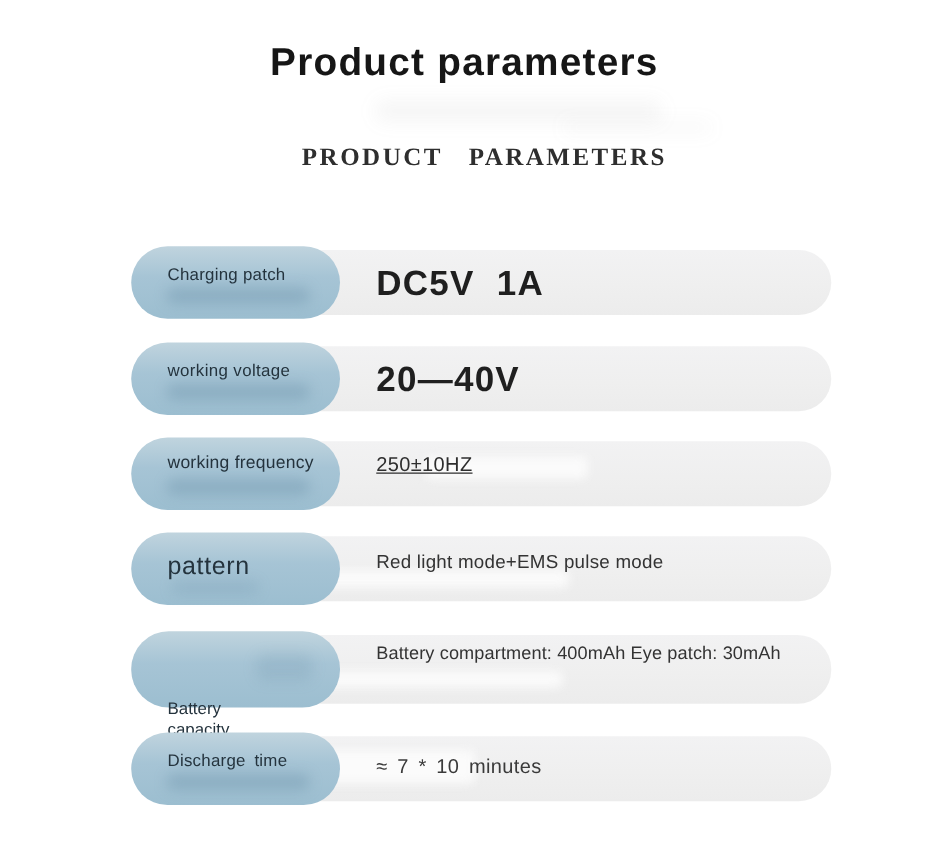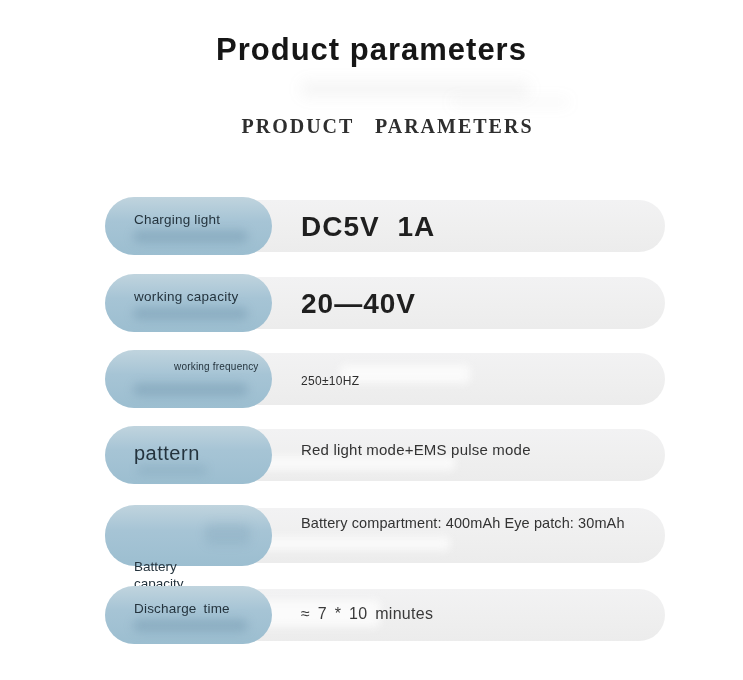--- a/index.html
+++ b/index.html
@@ -59,21 +59,21 @@
     background: linear-gradient(180deg, #c0d4de 0%, #a6c4d5 42%, #9cbed0 100%);
   }
   .row-5 .label-pill { height: 61px; border-radius: 30px; }
 
   .label-text {
     position: absolute; left: 29px;
     color: #24333d;
   }
   .row-1 .label-text { top: 15px; font-size: 13.5px; letter-spacing: .2px; }
   .row-2 .label-text { top: 15px; font-size: 13.5px; letter-spacing: .3px; }
-  .row-3 .label-text { top: 11px; font-size: 10px; letter-spacing: .2px; margin-left: 40px; }
+  .row-3 .label-text { top: 11px; font-size: 14px; letter-spacing: .2px; }
   .row-4 .label-text { top: 16px; font-size: 20px; letter-spacing: .5px; }
   .row-5 .label-text { top: 14px; font-size: 13.5px; line-height: 1.25; width: 80px; margin-top: 40px; }
   .row-6 .label-text { top: 15px; font-size: 13.5px; word-spacing: 3px; letter-spacing: .2px; }
 
   .label-smudge {
     position: absolute; left: 28px; top: 33px;
     width: 115px; height: 13px; border-radius: 7px;
     background: rgba(90,130,155,.30); filter: blur(5px);
   }
   .row-4 .label-smudge { left: 32px; top: 39px; width: 70px; height: 10px; background: rgba(90,130,155,.18); }
@@ -90,49 +90,49 @@
 
   .value { position: absolute; left: 196px; color: #262626; white-space: nowrap; }
   .value-serif {
     font-family: Liberation Sans, sans-serif;
     font-weight: 700; font-size: 28px;
     letter-spacing: 1px; word-spacing: 9px;
     color: #1f1f1f;
   }
   .row-1 .value { top: 11px; }
   .row-2 .value { top: 11px; }
-  .row-3 .value { top: 21px; font-size: 12px; color: #2e2e2e; letter-spacing: .3px; }
+  .row-3 .value { top: 11px; font-size: 16px; color: #2e2e2e; letter-spacing: .3px; text-decoration: underline; }
   .row-4 .value { top: 12px; font-size: 15px; color: #333333; letter-spacing: .2px; }
   .row-5 .value { top: 7px;  font-size: 14.5px; color: #333333; letter-spacing: .1px; }
   .row-6 .value { top: 16px; font-size: 16px; color: #3a3a3a; letter-spacing: .3px; word-spacing: 3px; text-align: center; }
 </style>
 </head>
 <body>
 
 <div class="title">Product parameters</div>
 <div class="title-smudge"></div>
 <div class="title-smudge s2"></div>
 <div class="subtitle">PRODUCT PARAMETERS</div>
 
 <div class="row row-1">
   <div class="value-pill">
     <span class="value value-serif">DC5V 1A</span>
   </div>
   <div class="label-pill">
-    <span class="label-text">Charging light</span>
+    <span class="label-text">Charging patch</span>
     <span class="label-smudge"></span>
   </div>
 </div>
 
 <div class="row row-2">
   <div class="value-pill">
     <span class="value value-serif">20—40V</span>
   </div>
   <div class="label-pill">
-    <span class="label-text">working capacity</span>
+    <span class="label-text">working voltage</span>
     <span class="label-smudge"></span>
   </div>
 </div>
 
 <div class="row row-3">
   <div class="value-pill">
     <span class="value-smudge"></span>
     <span class="value">250±10HZ</span>
   </div>
   <div class="label-pill">

